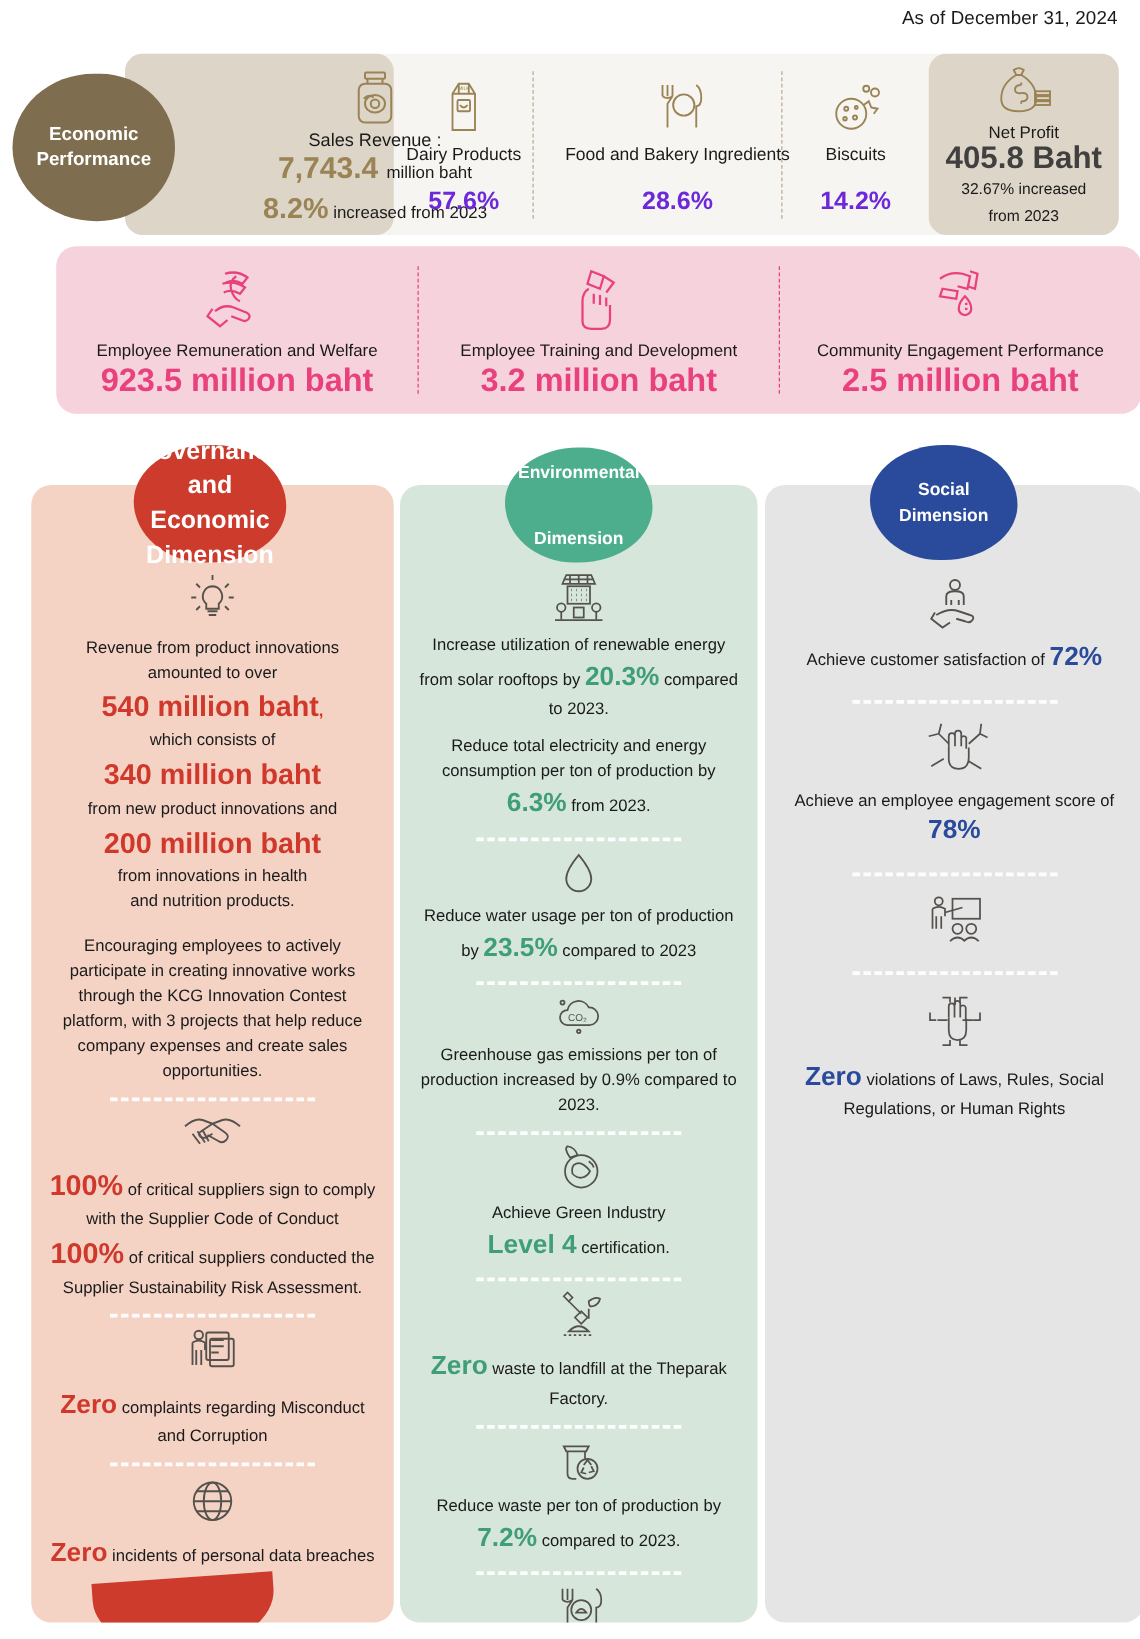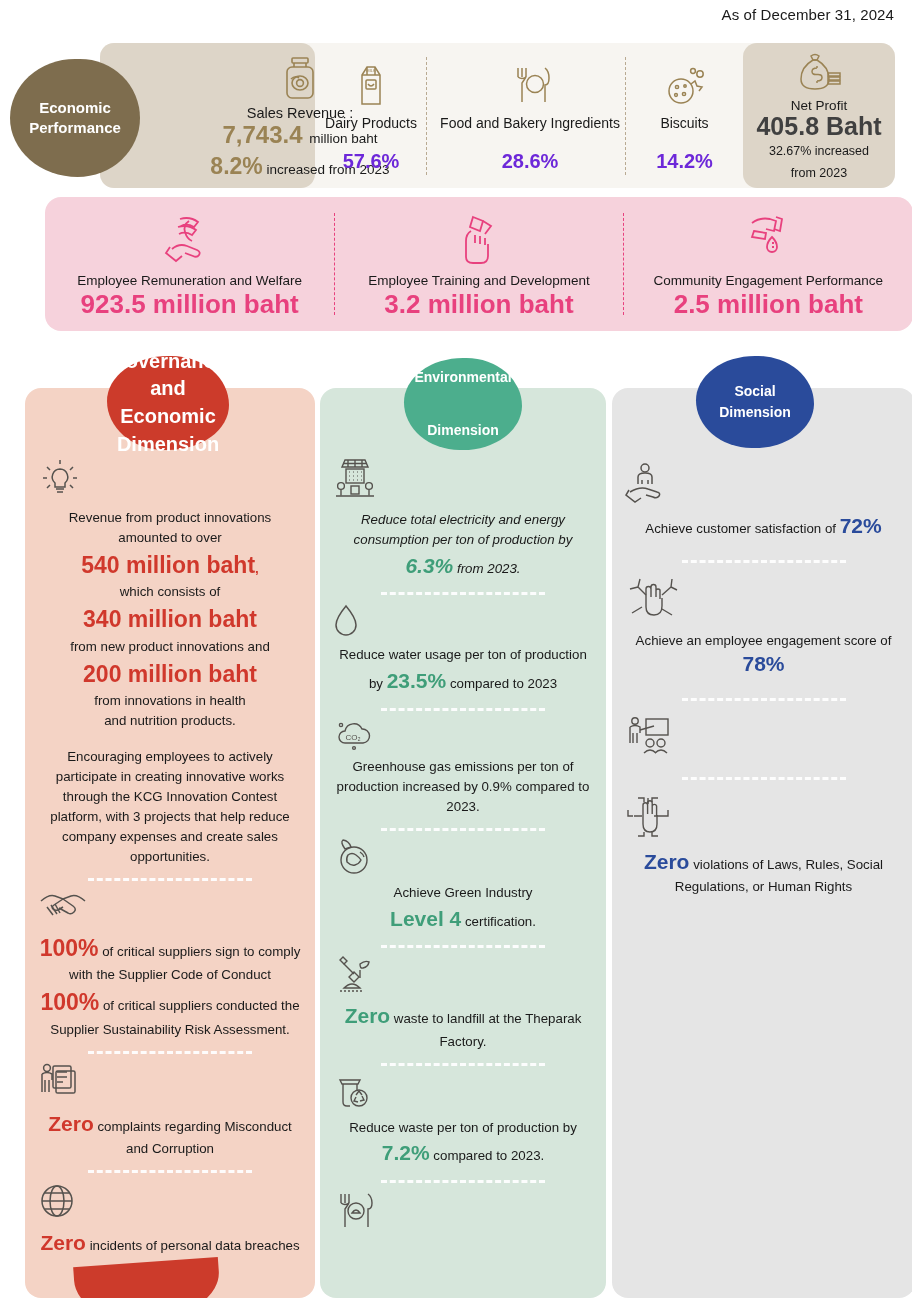--- a/index.html
+++ b/index.html
@@ -92,21 +92,21 @@
     position:absolute; z-index:6;
     display:flex; flex-direction:column; align-items:center; justify-content:center;
     color:#fff; font-weight:bold; text-align:center;
     border-radius: 50% 47% 50% 47% / 48% 52% 48% 52%;
   }
   .badge-gov { left:107px; top:356px; width:122px; height:94px; background:#cc3b2b; font-size:20px; line-height:1.38; }
   .badge-env { left:404px; top:358px; width:118px; height:92px; background:#4cae8d; font-size:14px; line-height:1.5;gap:32px; }
   .badge-soc { left:696px; top:356px; width:118px; height:92px; background:#2a4b9b; font-size:14px; line-height:1.5; }
 
   .blk { margin-bottom: 2px; }
-  .ic { display:flex; align-items:center; justify-content:flex-start; margin: 6px 0 6px; }
+  .ic { display:flex; align-items:center; justify-content:center; margin: 6px 0 6px; }
   .tx { font-size:13.3px; line-height:1.5; color:#1a1a1a; }
   .tx .r { color:#d0382c; font-weight:bold; }
   .tx .big-r { color:#d0382c; font-weight:bold; font-size:23px; }
   .tx .big-g { color:#3f9e79; font-weight:bold; font-size:21px; }
   .tx .big-b { color:#2a4b9b; font-weight:bold; font-size:21px; }
   .tx .z-r { color:#d0382c; font-weight:bold; font-size:21px; }
   .tx .z-g { color:#3f9e79; font-weight:bold; font-size:21px; }
   .tx .z-b { color:#2a4b9b; font-weight:bold; font-size:21px; }
   .dash { height:0; border-top: 3px dashed #ffffff; width:164px; margin: 11px auto 8px; opacity:.95; }
 
@@ -167,21 +167,21 @@
           <path d="M14 4 L14 12 M22 4 L22 12"></path>
           <rect x="13" y="17" width="10" height="9" rx="1"></rect>
           <path d="M15 21 q3 4 6 0"></path>
           <text x="18" y="9" font-size="4" fill="#9a8354" stroke="none" text-anchor="middle">MILK</text>
         </svg>
       </div>
       <div class="lbl">Dairy Products</div>
       <div class="pct">57.6%</div>
     </div>
 
-    <div class="seg" style="left:331px; width:198px;text-align:right;">
+    <div class="seg" style="left:343px; width:198px;text-align:right;">
       <div class="icon">
         <svg width="46" height="44" viewBox="0 0 46 44" fill="none" stroke="#9a8354" stroke-width="1.5">
           <path d="M11 5 L11 14 M15 5 L15 14 M19 5 L19 14"></path>
           <path d="M11 14 q4 3 8 0 L15 20 L15 39"></path>
           <circle cx="28" cy="21" r="8.5"></circle>
           <path d="M38 5 q4 3 4 10 t-4 7 L38 39"></path>
         </svg>
       </div>
       <div class="lbl">Food and Bakery Ingredients</div>
       <div class="pct">28.6%</div>
@@ -365,21 +365,24 @@
             <rect x="14" y="13" width="18" height="14"></rect>
             <path d="M17 16 h.5 M21 16 h.5 M25 16 h.5 M29 16 h.5 M17 20 h.5 M21 20 h.5 M25 20 h.5 M29 20 h.5 M17 24 h.5 M21 24 h.5 M25 24 h.5 M29 24 h.5" stroke-width="2"></path>
             <rect x="19" y="30" width="8" height="8"></rect>
             <circle cx="9" cy="30" r="3.4"></circle>
               <path d="M9 33.5 v6"></path>
             <circle cx="37" cy="30" r="3.4"></circle>
               <path d="M37 33.5 v6"></path>
             <path d="M4 40 h38"></path>
           </svg>
         </div>
-        <div class="tx" style="margin-top:10px;font-style:italic;">
+        <div class="tx">
+          <span>Increase utilization of renewable energy from solar rooftops by </span><span class="big-g">20.3%</span><span> compared to 2023.</span>
+        </div>
+        <div class="tx" style="margin-top:10px;">
           <span>Reduce total electricity and energy consumption per ton of production by </span><span class="big-g">6.3%</span><span> from 2023.</span>
         </div>
       </div>
 
       <div class="dash"></div>
 
       <div class="blk">
         <div class="ic">
           <svg width="28" height="36" viewBox="0 0 28 36" fill="none" stroke="#55524e" stroke-width="1.5">
             <path d="M14 3 q-10 12 -10 19 a10 10 0 0 0 20 0 q0 -7 -10 -19 z"></path>

